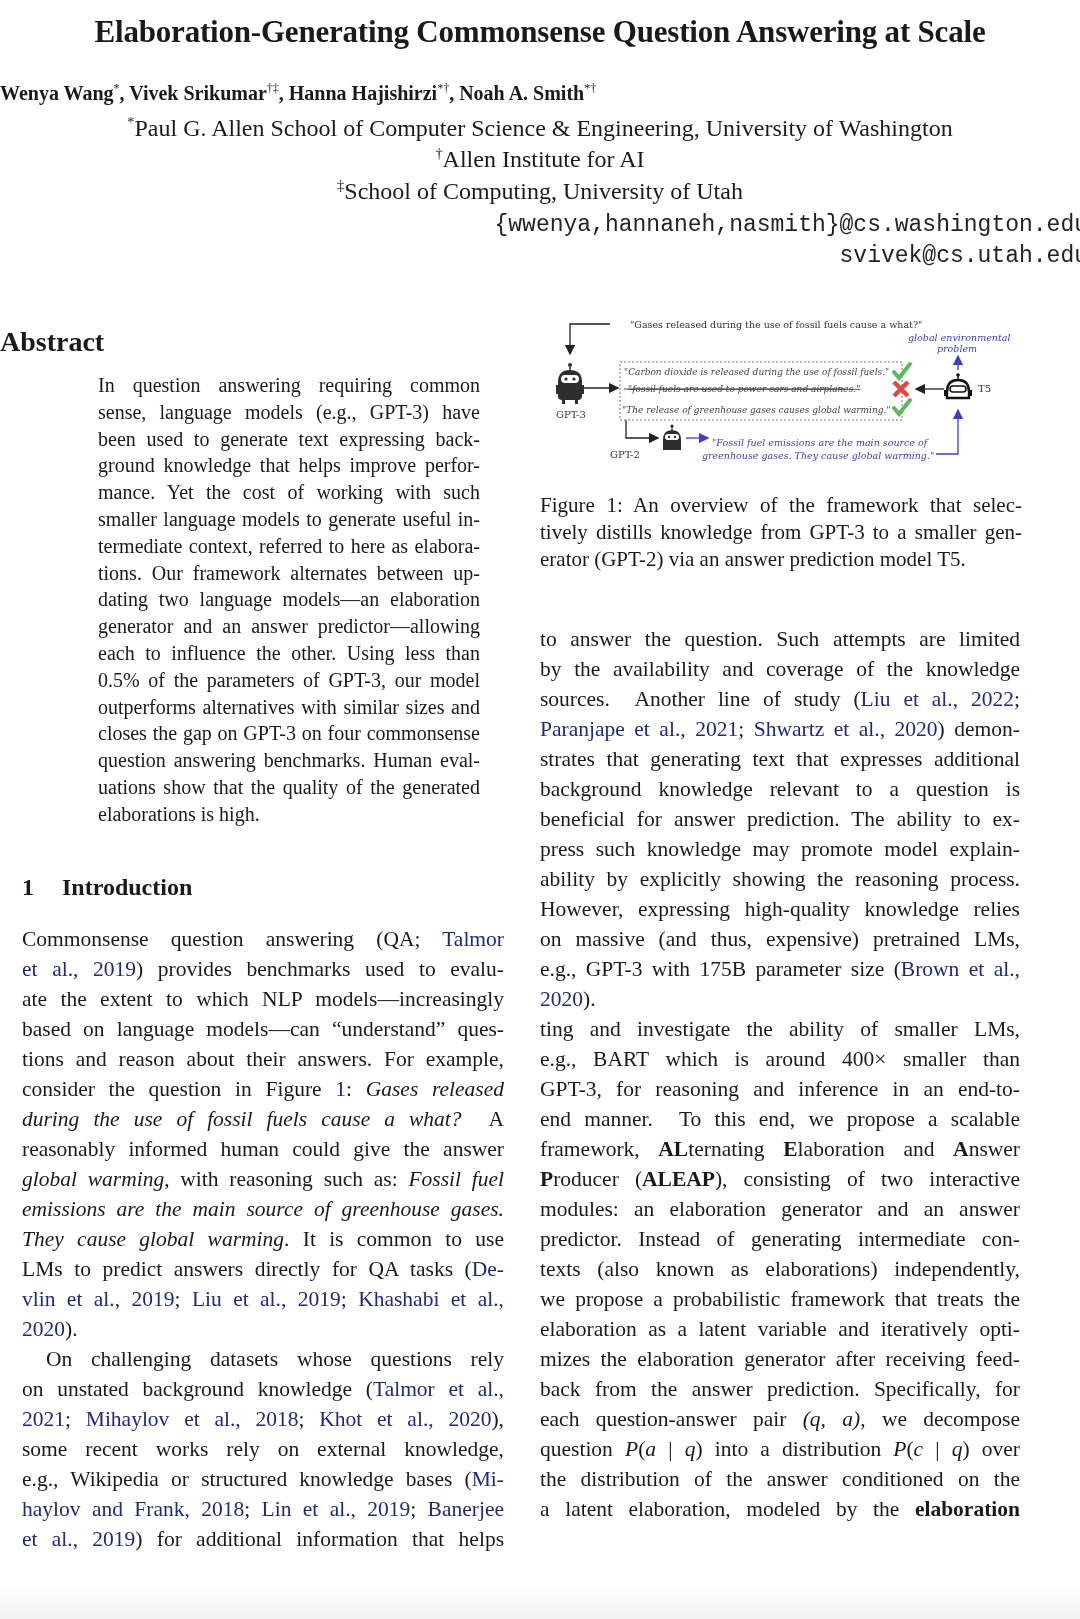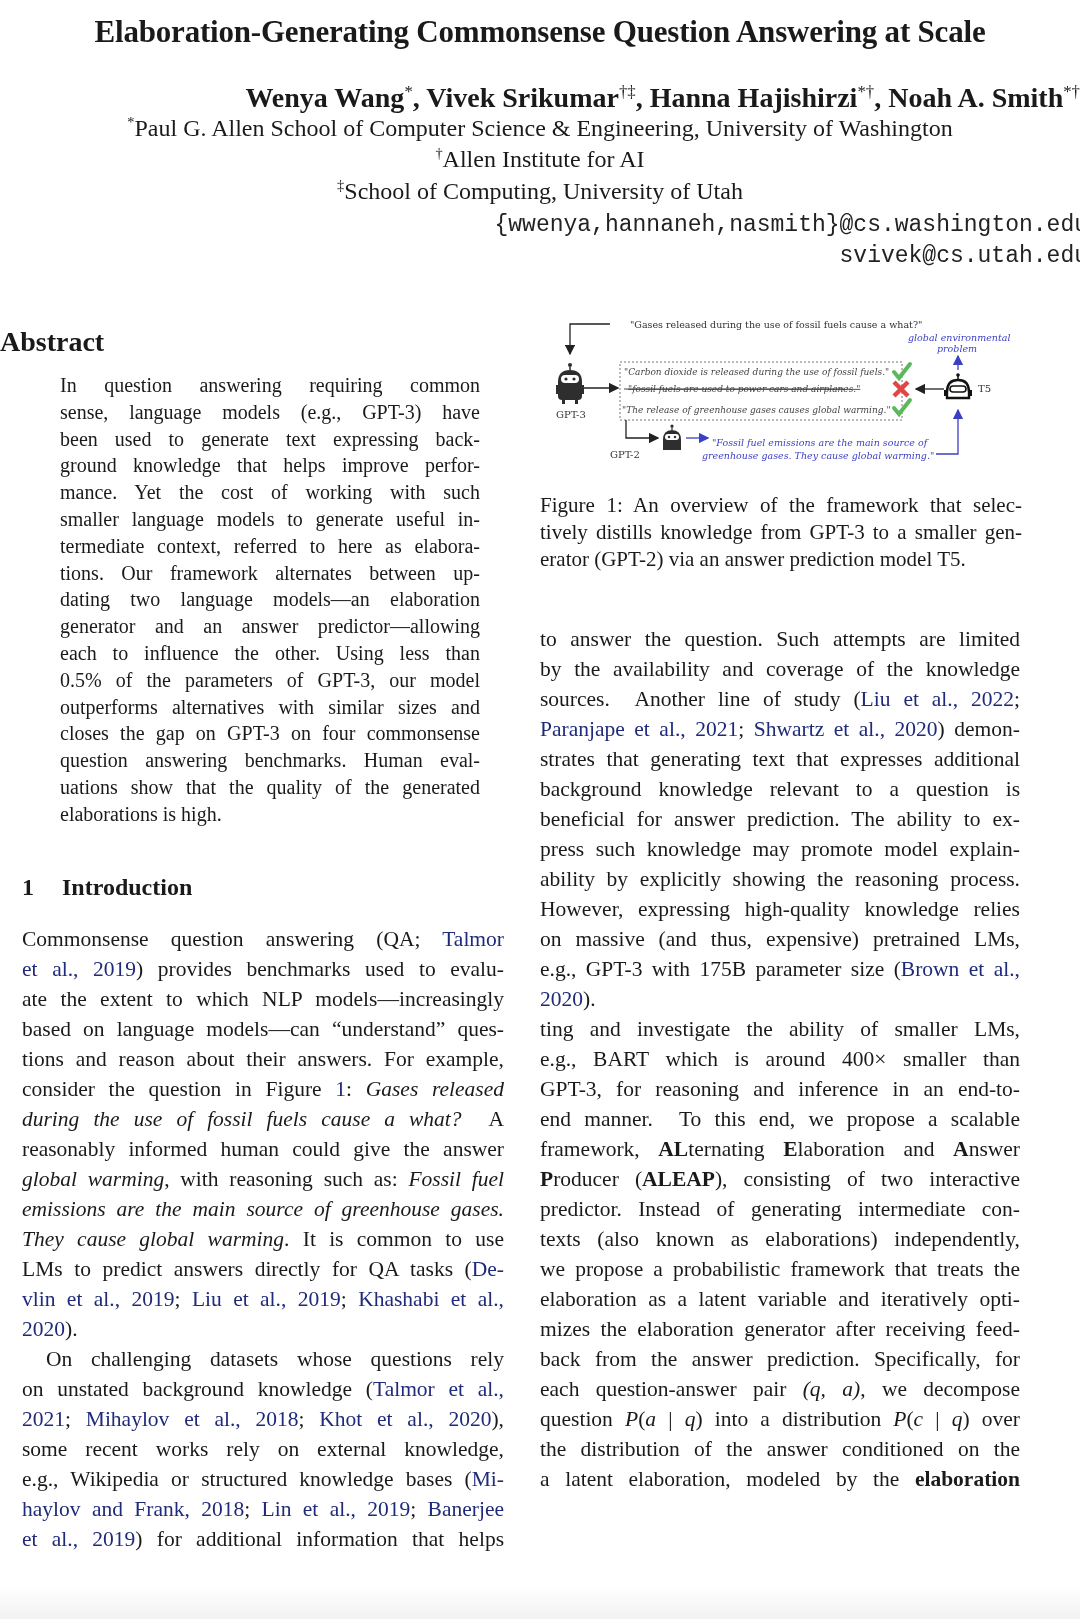--- a/index.html
+++ b/index.html
@@ -1,34 +1,34 @@
 <!DOCTYPE html>
 <html><head>
 <meta charset="utf-8">
 <style>
   * { box-sizing: border-box; margin: 0; padding: 0; }
   html, body { width: 1080px; height: 1619px; background: #ffffff; overflow: hidden; }
   body { position: relative; font-family: "Liberation Serif", "DejaVu Serif", serif; color: #1a1a1a; }
 
   .title { position: absolute; top: 14px; left: 0; width: 1080px; text-align: center;
     font-size: 31px; font-weight: bold; letter-spacing: -0.2px; }
-  .authors { position: absolute; top: 82px; left: 0; width: 1080px; text-align: right;
-    font-size: 28px; font-weight: bold; }
+  .authors { position: absolute; top: 82px; left: 0; width: 1080px; text-align: left;
+    font-size: 20px; font-weight: bold; }
   .aff { position: absolute; left: 0; width: 1080px; text-align: center; font-size: 24px; }
   .aff1 { top: 115px; } .aff2 { top: 146px; } .aff3 { top: 178px; }
   .email { position: absolute; left: 8px; width: 1080px; text-align: right;
     font-family: "Liberation Mono", "DejaVu Sans Mono", monospace; font-size: 23px; color: #222; }
   .email1 { top: 212px; } .email2 { top: 243px; }
   sup { font-size: 0.6em; vertical-align: super; line-height: 0; font-weight: normal; }
 
   .abstract-title { position: absolute; top: 326px; left: 0; width: 540px; text-align: left;
     font-size: 28px; font-weight: bold; }
   .abstract-body { position: absolute; top: 372px; left: 60px; width: 420px;
     font-size: 20px; line-height: 26.8px; text-align: justify; }
-  .abstract-body span.line { display: block; text-align: justify; text-align-last: justify; height: 26.8px; }
+  .abstract-body span.line { display: block; text-align: justify; text-align-last: justify; height: 26.8px; margin-left: 38px; }
   .abstract-body span.line.last { text-align-last: left; }
 
   .col { position: absolute; font-size: 21.5px; line-height: 30px; }
   .col-left { left: 22px; width: 482px; }
   .col-right { left: 540px; width: 480px; }
   .line { display: block; white-space: nowrap; text-align: justify; text-align-last: justify; }
   .line.last { text-align-last: left; }
   .line.indent { padding-left: 24px; }
   .cite { color: #1f2a7a; }
   .it { font-style: italic; }
@@ -209,20 +209,21 @@
   <span class="line">However, expressing high-quality knowledge relies</span>
   <span class="line">on massive (and thus, expensive) pretrained LMs,</span>
   <span class="line">e.g., GPT-3 with 175B parameter size (<span class="cite">Brown et al.,</span></span>
   <span class="line last"><span class="cite">2020</span>).</span>
   <span class="line">ting and investigate the ability of smaller LMs,</span>
   <span class="line">e.g., BART which is around 400× smaller than</span>
   <span class="line">GPT-3, for reasoning and inference in an end-to-</span>
   <span class="line">end manner.&nbsp; To this end, we propose a scalable</span>
   <span class="line">framework, <span class="b">AL</span>ternating <span class="b">E</span>laboration and <span class="b">A</span>nswer</span>
   <span class="line"><span class="b">P</span>roducer (<span class="b">ALEAP</span>), consisting of two interactive</span>
+  <span class="line">modules: an elaboration generator and an answer</span>
   <span class="line">predictor. Instead of generating intermediate con-</span>
   <span class="line">texts (also known as elaborations) independently,</span>
   <span class="line">we propose a probabilistic framework that treats the</span>
   <span class="line">elaboration as a latent variable and iteratively opti-</span>
   <span class="line">mizes the elaboration generator after receiving feed-</span>
   <span class="line">back from the answer prediction. Specifically, for</span>
   <span class="line">each question-answer pair <span class="it">(q, a)</span>, we decompose</span>
   <span class="line">question <span class="it">P</span>(<span class="it">a</span> | <span class="it">q</span>) into a distribution <span class="it">P</span>(<span class="it">c</span> | <span class="it">q</span>) over</span>
   <span class="line">the distribution of the answer conditioned on the</span>
   <span class="line">a latent elaboration, modeled by the <span class="b">elaboration</span></span>

